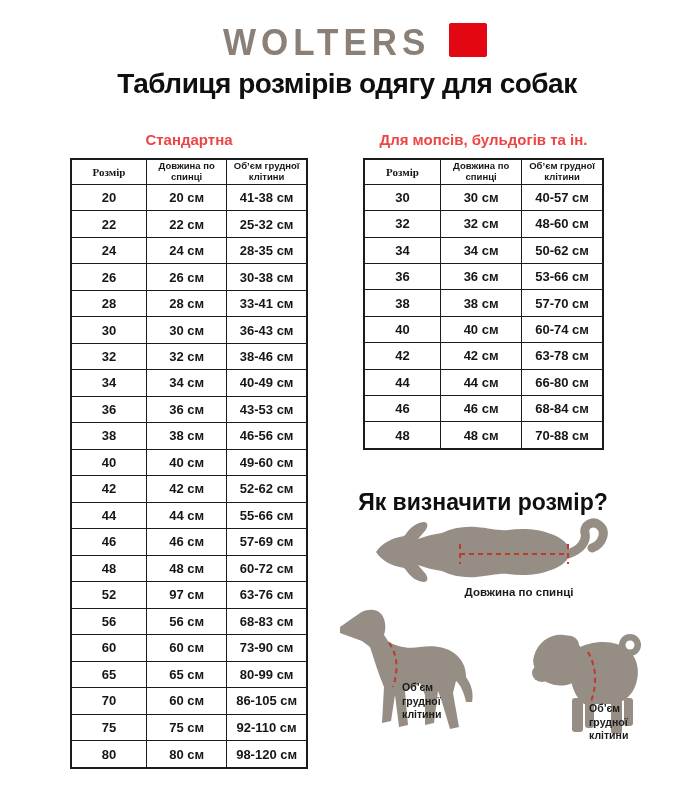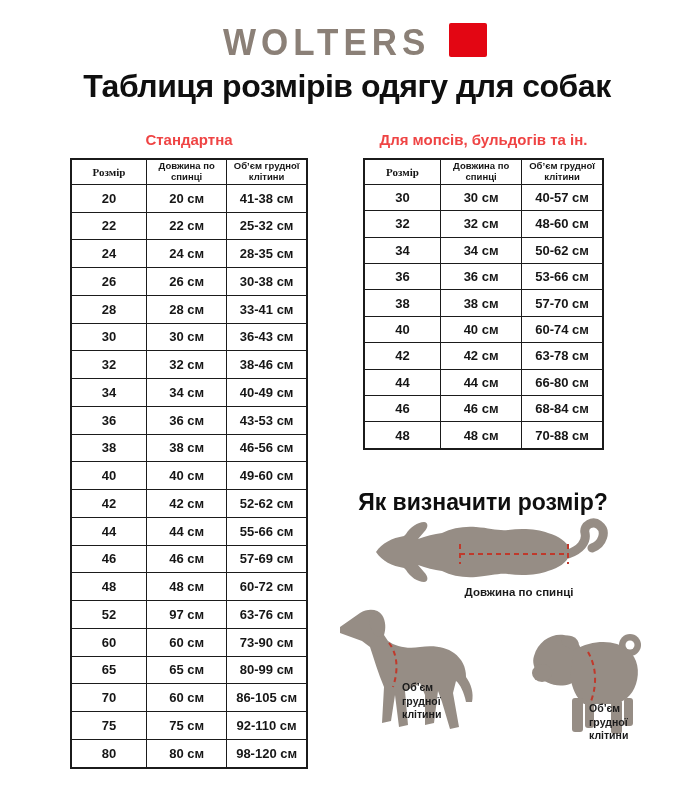--- a/index.html
+++ b/index.html
@@ -13,21 +13,21 @@
     display:inline-block;vertical-align:middle;
     font-size:35px;font-weight:800;letter-spacing:5px;color:#8b8077;
     transform:scaleY(1.05);
   }
   .logo-square{
     display:inline-block;vertical-align:middle;width:38px;height:34px;
     background:#e30613;margin-left:14px;margin-top:-4px;border-radius:2px;
   }
   .page-title{
     position:absolute;top:68px;left:0;width:694px;text-align:center;
-    font-size:32px;font-weight:800;color:#0f0f0f;letter-spacing:-0.5px;
+    font-size:28px;font-weight:800;color:#0f0f0f;letter-spacing:-0.5px;
   }
   
   .col{position:absolute;top:131px;}
   .col-left{left:70px;width:238px;}
   .col-right{left:363px;width:241px;}
   .table-heading{
     text-align:center;font-size:15px;font-weight:800;color:#ef4444;
     margin:0 0 9px 0;line-height:1.2;
   }
   table.size-table{
@@ -164,20 +164,25 @@
           </tr>
           <tr>
             <td>48</td>
             <td>48 см</td>
             <td>60-72 см</td>
           </tr>
           <tr>
             <td>52</td>
             <td>97 см</td>
             <td>63-76 см</td>
+          </tr>
+          <tr>
+            <td>56</td>
+            <td>56 см</td>
+            <td>68-83 см</td>
           </tr>
           <tr>
             <td>60</td>
             <td>60 см</td>
             <td>73-90 см</td>
           </tr>
           <tr>
             <td>65</td>
             <td>65 см</td>
             <td>80-99 см</td>

